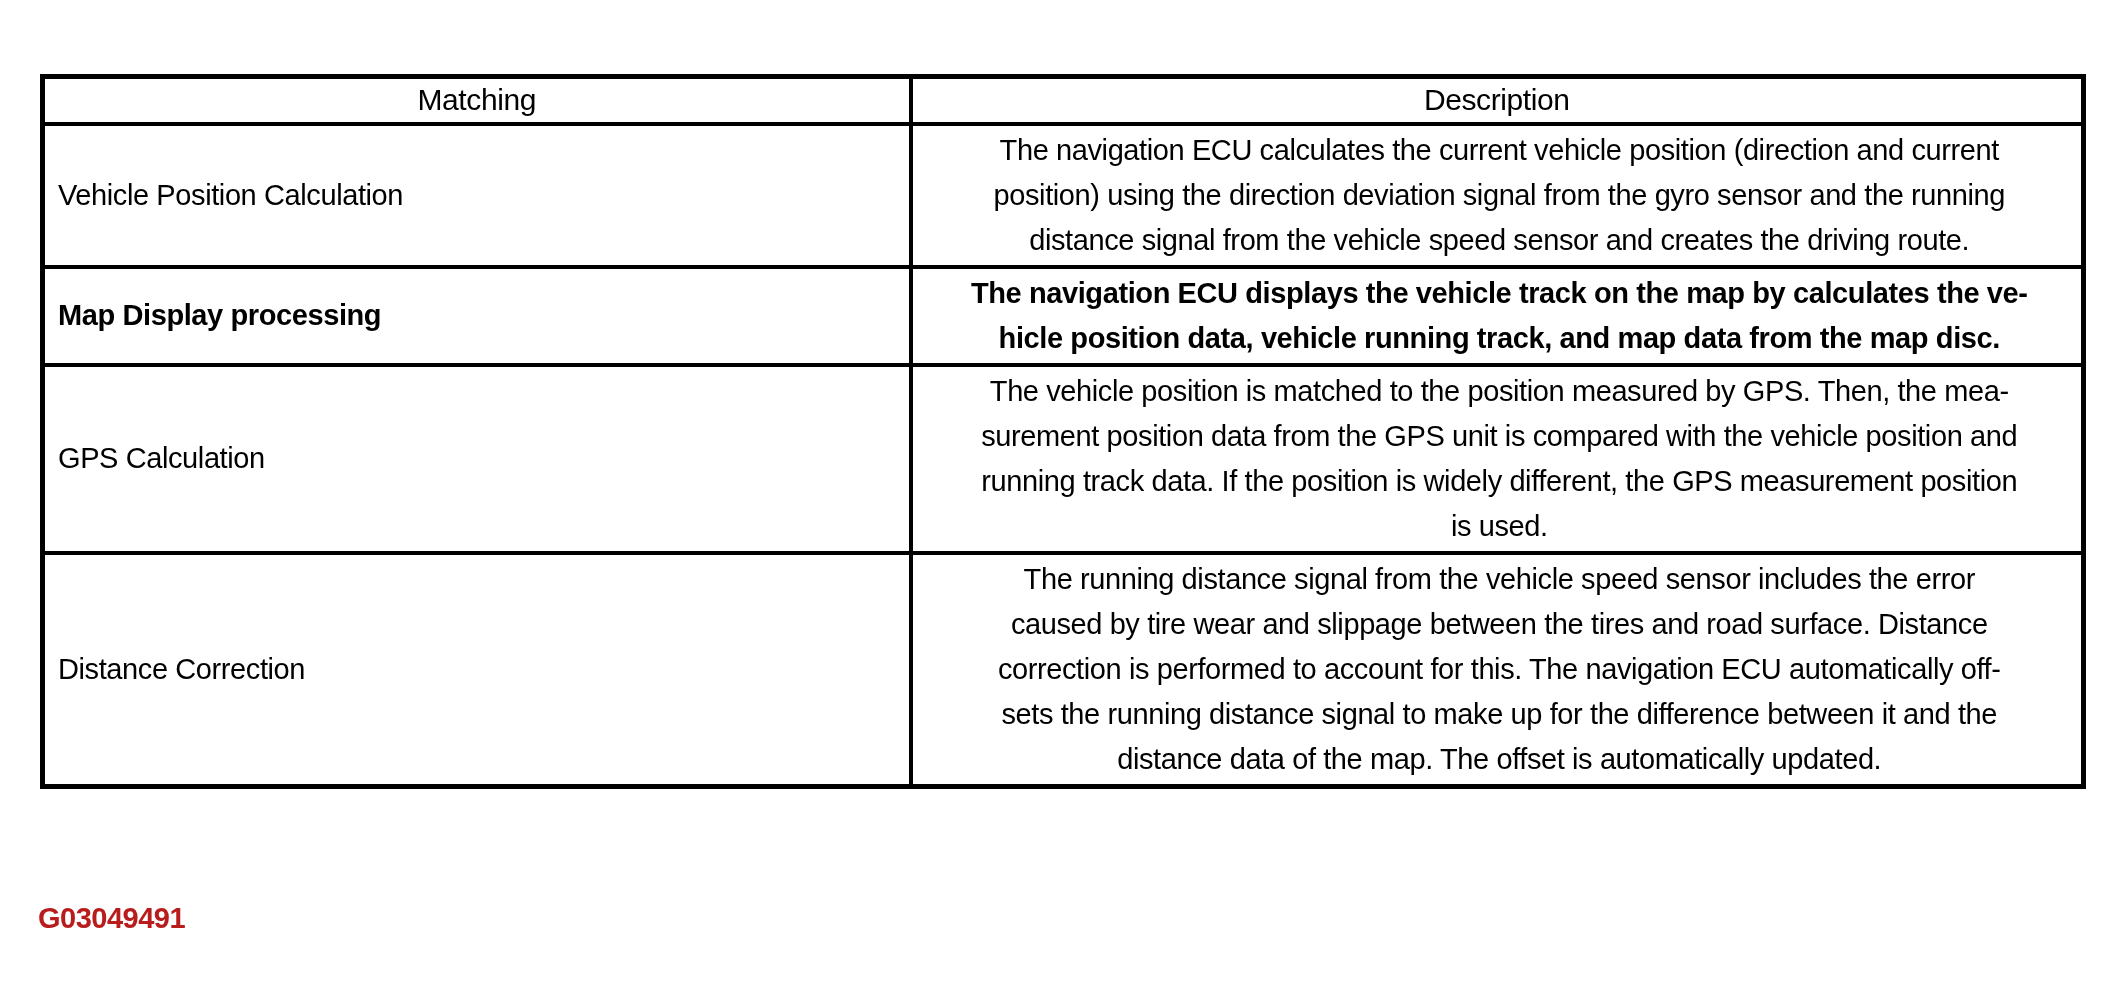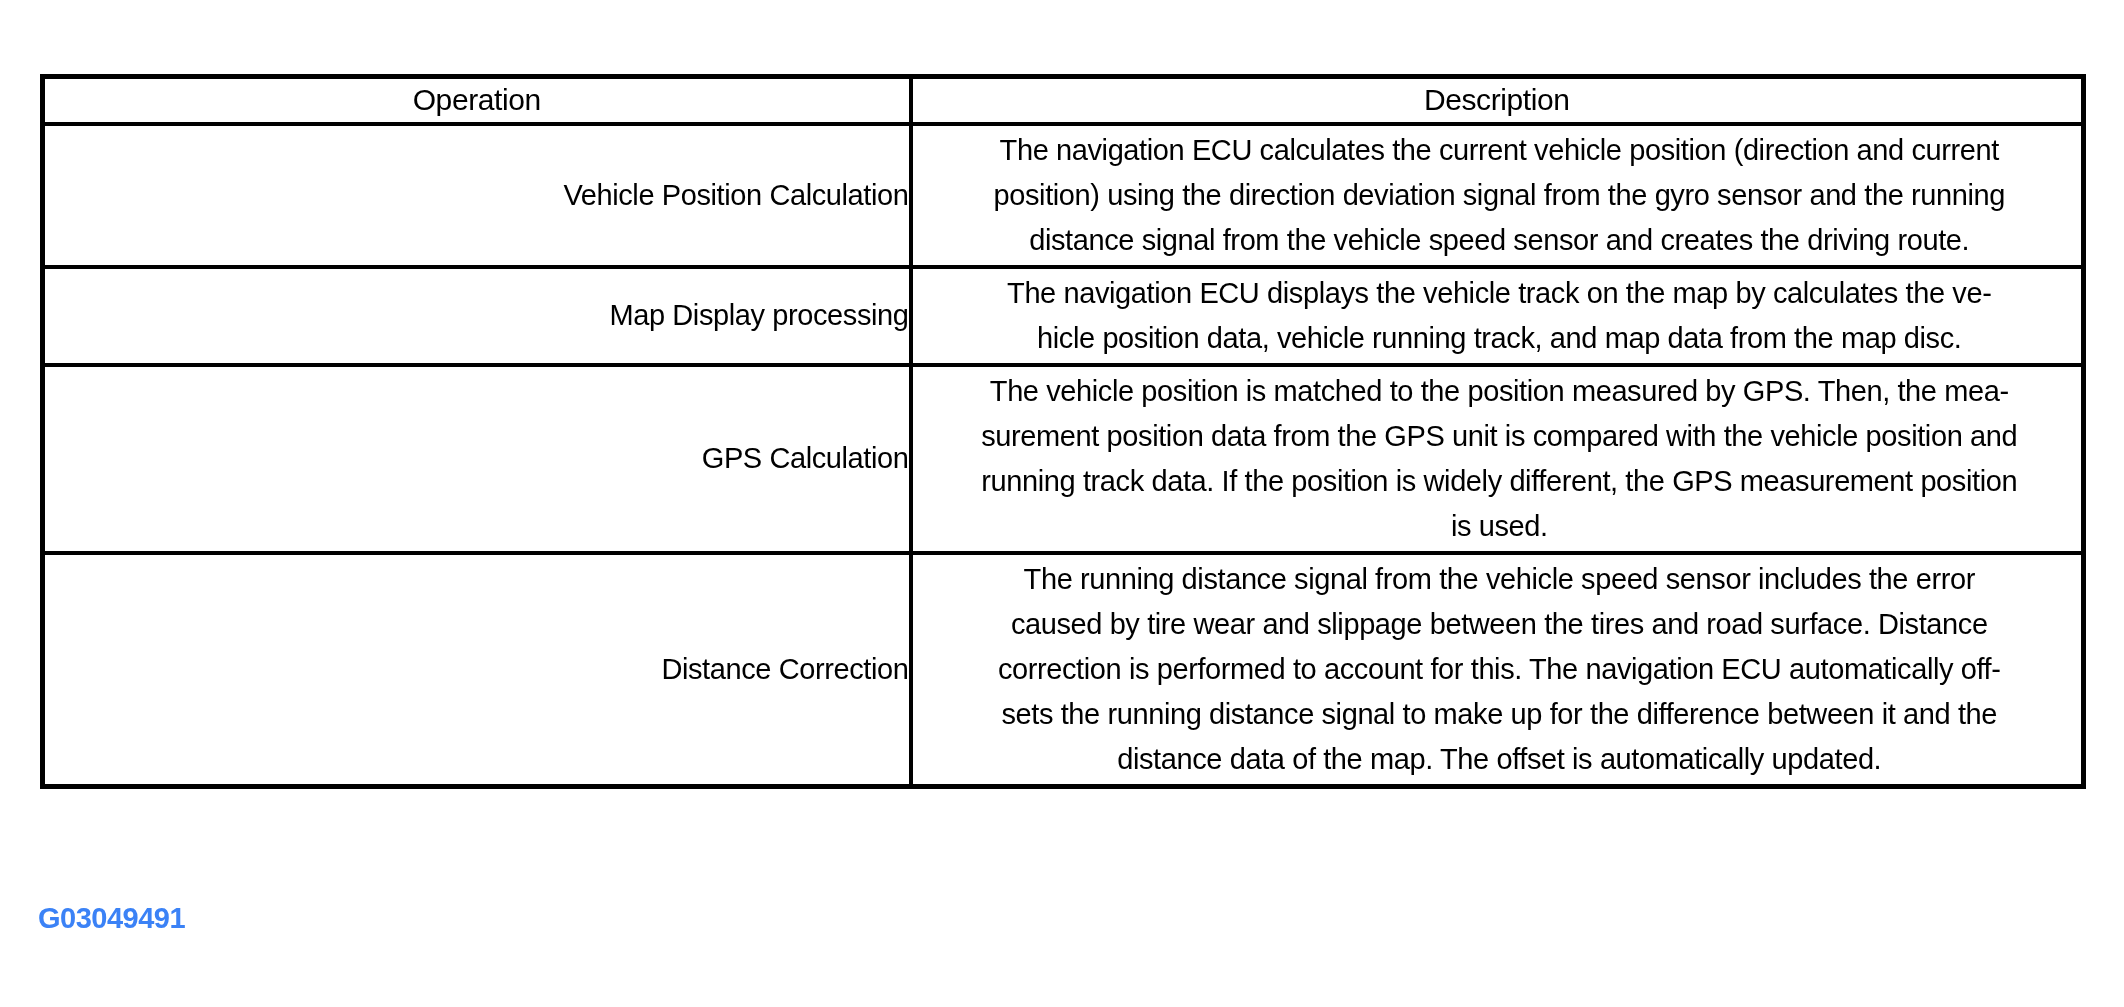--- a/index.html
+++ b/index.html
@@ -31,56 +31,56 @@
     vertical-align: middle;
   }
   .ops-table th {
     font-weight: normal;
     text-align: center;
     height: 47px;
     font-size: 30px;
   }
   td.op-cell {
     padding-left: 13px;
-    text-align: right;
+    text-align: left;
   }
   td.desc-cell {
     padding: 2px 8px 2px 13px;
     line-height: 45px;
     white-space: pre-line;
     text-align: center;
   }
   tr.row-1 { height: 139px; }
-  tr.row-2 { height: 94px; }
+  tr.row-2 { height: 94px; font-weight: bold; }
   tr.row-3 { height: 94px; }
   tr.row-4 { height: 184px; }
   tr.row-5 { height: 229px; }
   .figure-code {
     position: absolute;
     left: 38px;
     top: 902px;
     font-size: 29px;
     font-weight: bold;
     letter-spacing: -0.5px;
-    color: #3b82f6;
+    color: #b91c1c;
   }
 </style>
 </head>
 <body>
 
 <div class="page">
 
   <table class="ops-table">
     <colgroup>
       <col class="op-col">
       <col class="desc-col">
     </colgroup>
     <thead>
       <tr>
-        <th>Operation</th>
+        <th>Matching</th>
         <th>Description</th>
       </tr>
     </thead>
     <tbody>
       <tr class="row-1">
         <td class="op-cell">Vehicle Position Calculation</td>
         <td class="desc-cell">The navigation ECU calculates the current vehicle position (direction and current
 position) using the direction deviation signal from the gyro sensor and the running
 distance signal from the vehicle speed sensor and creates the driving route.</td>
       </tr>

